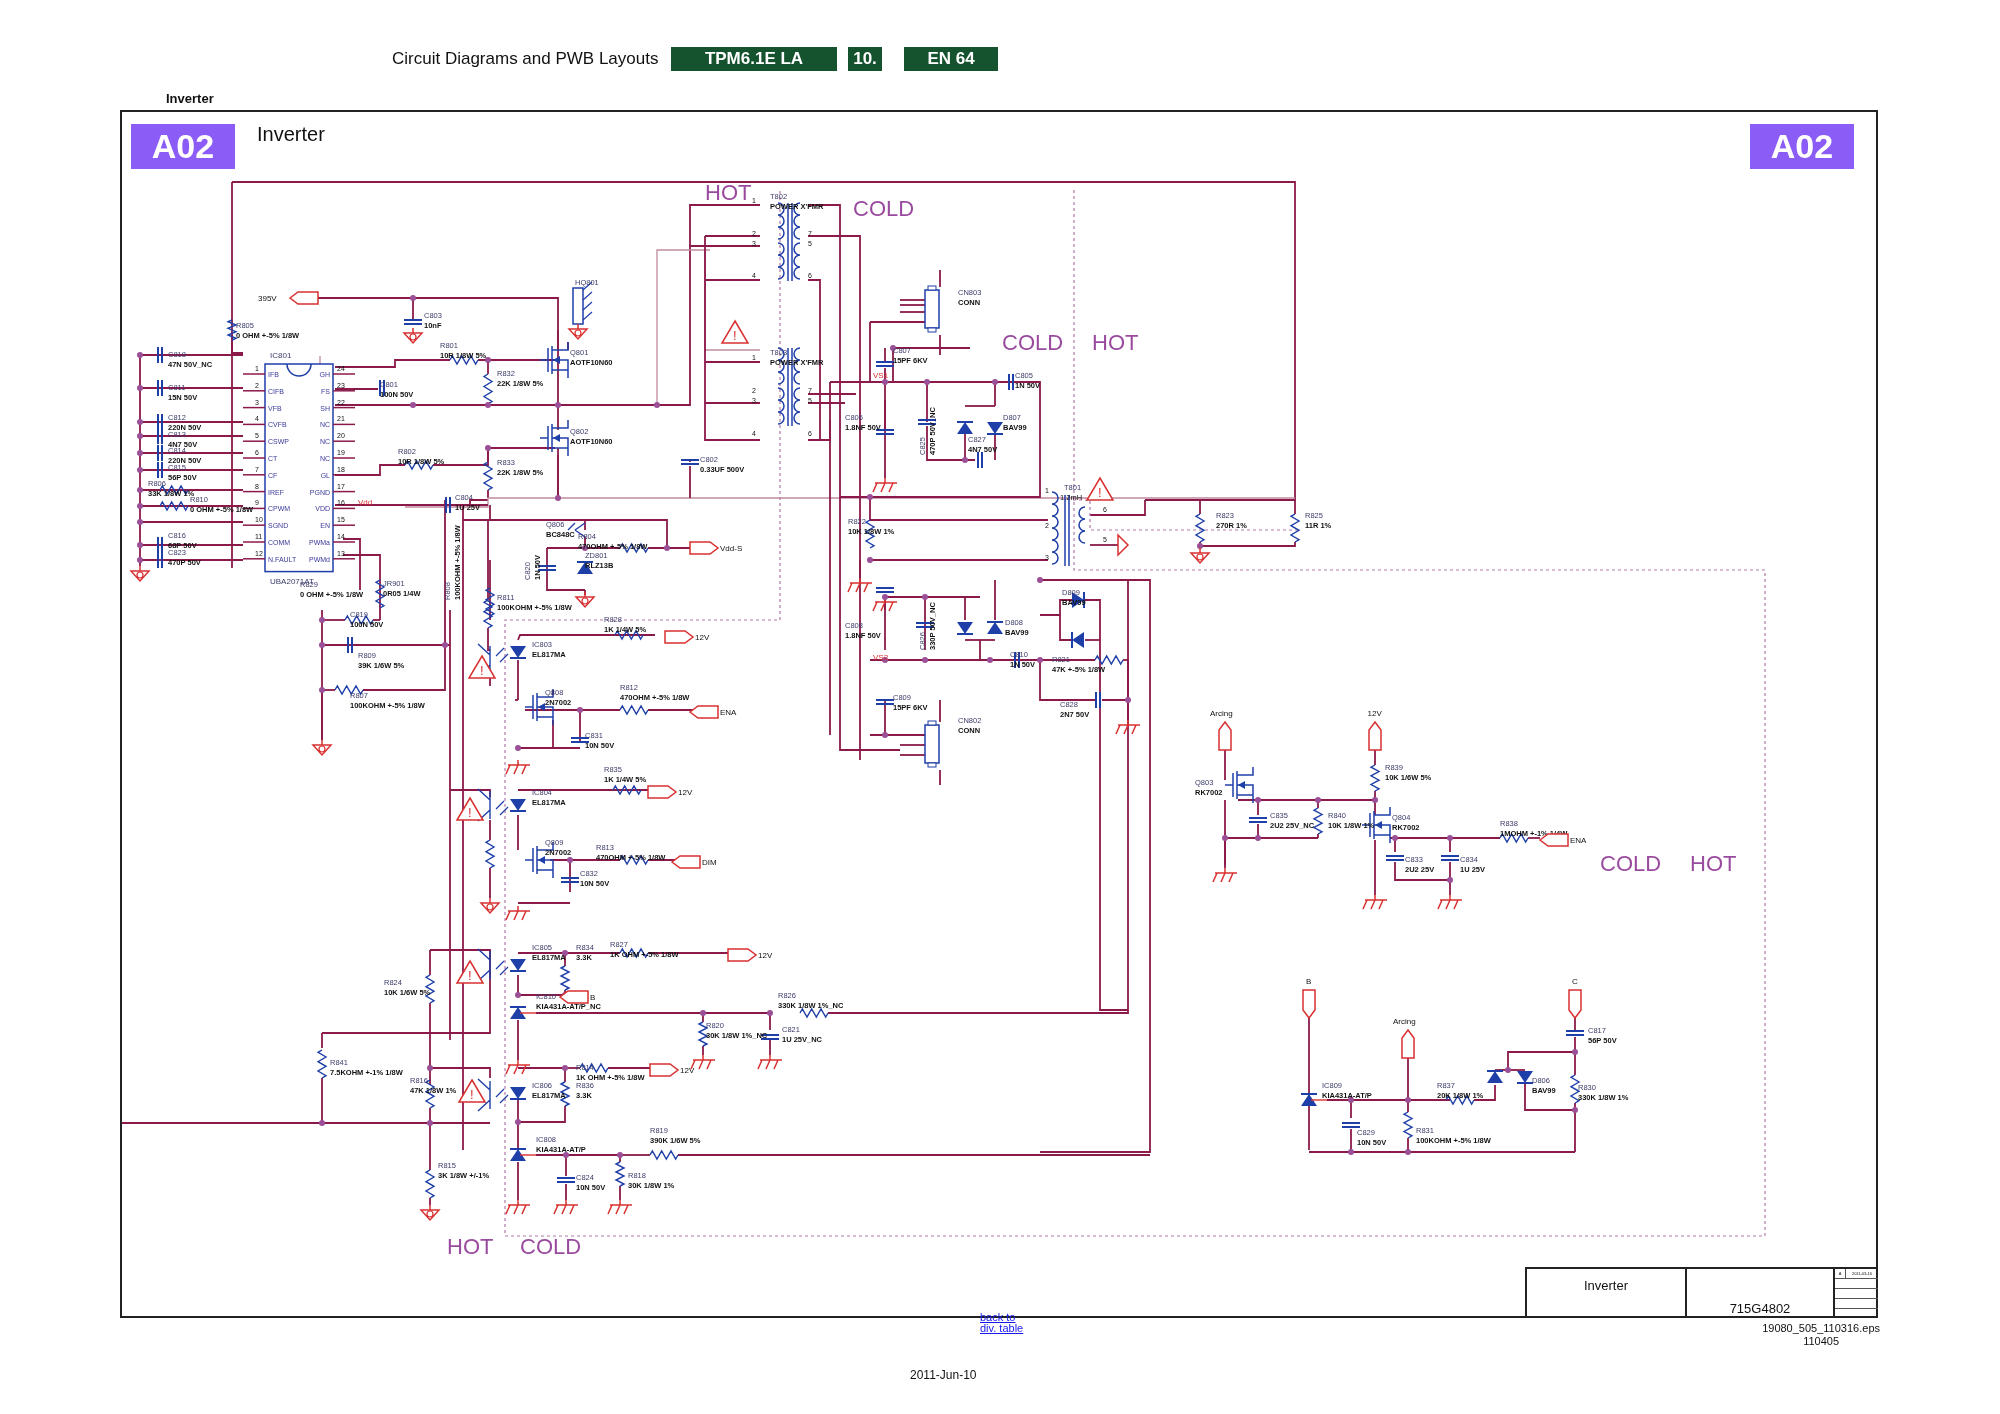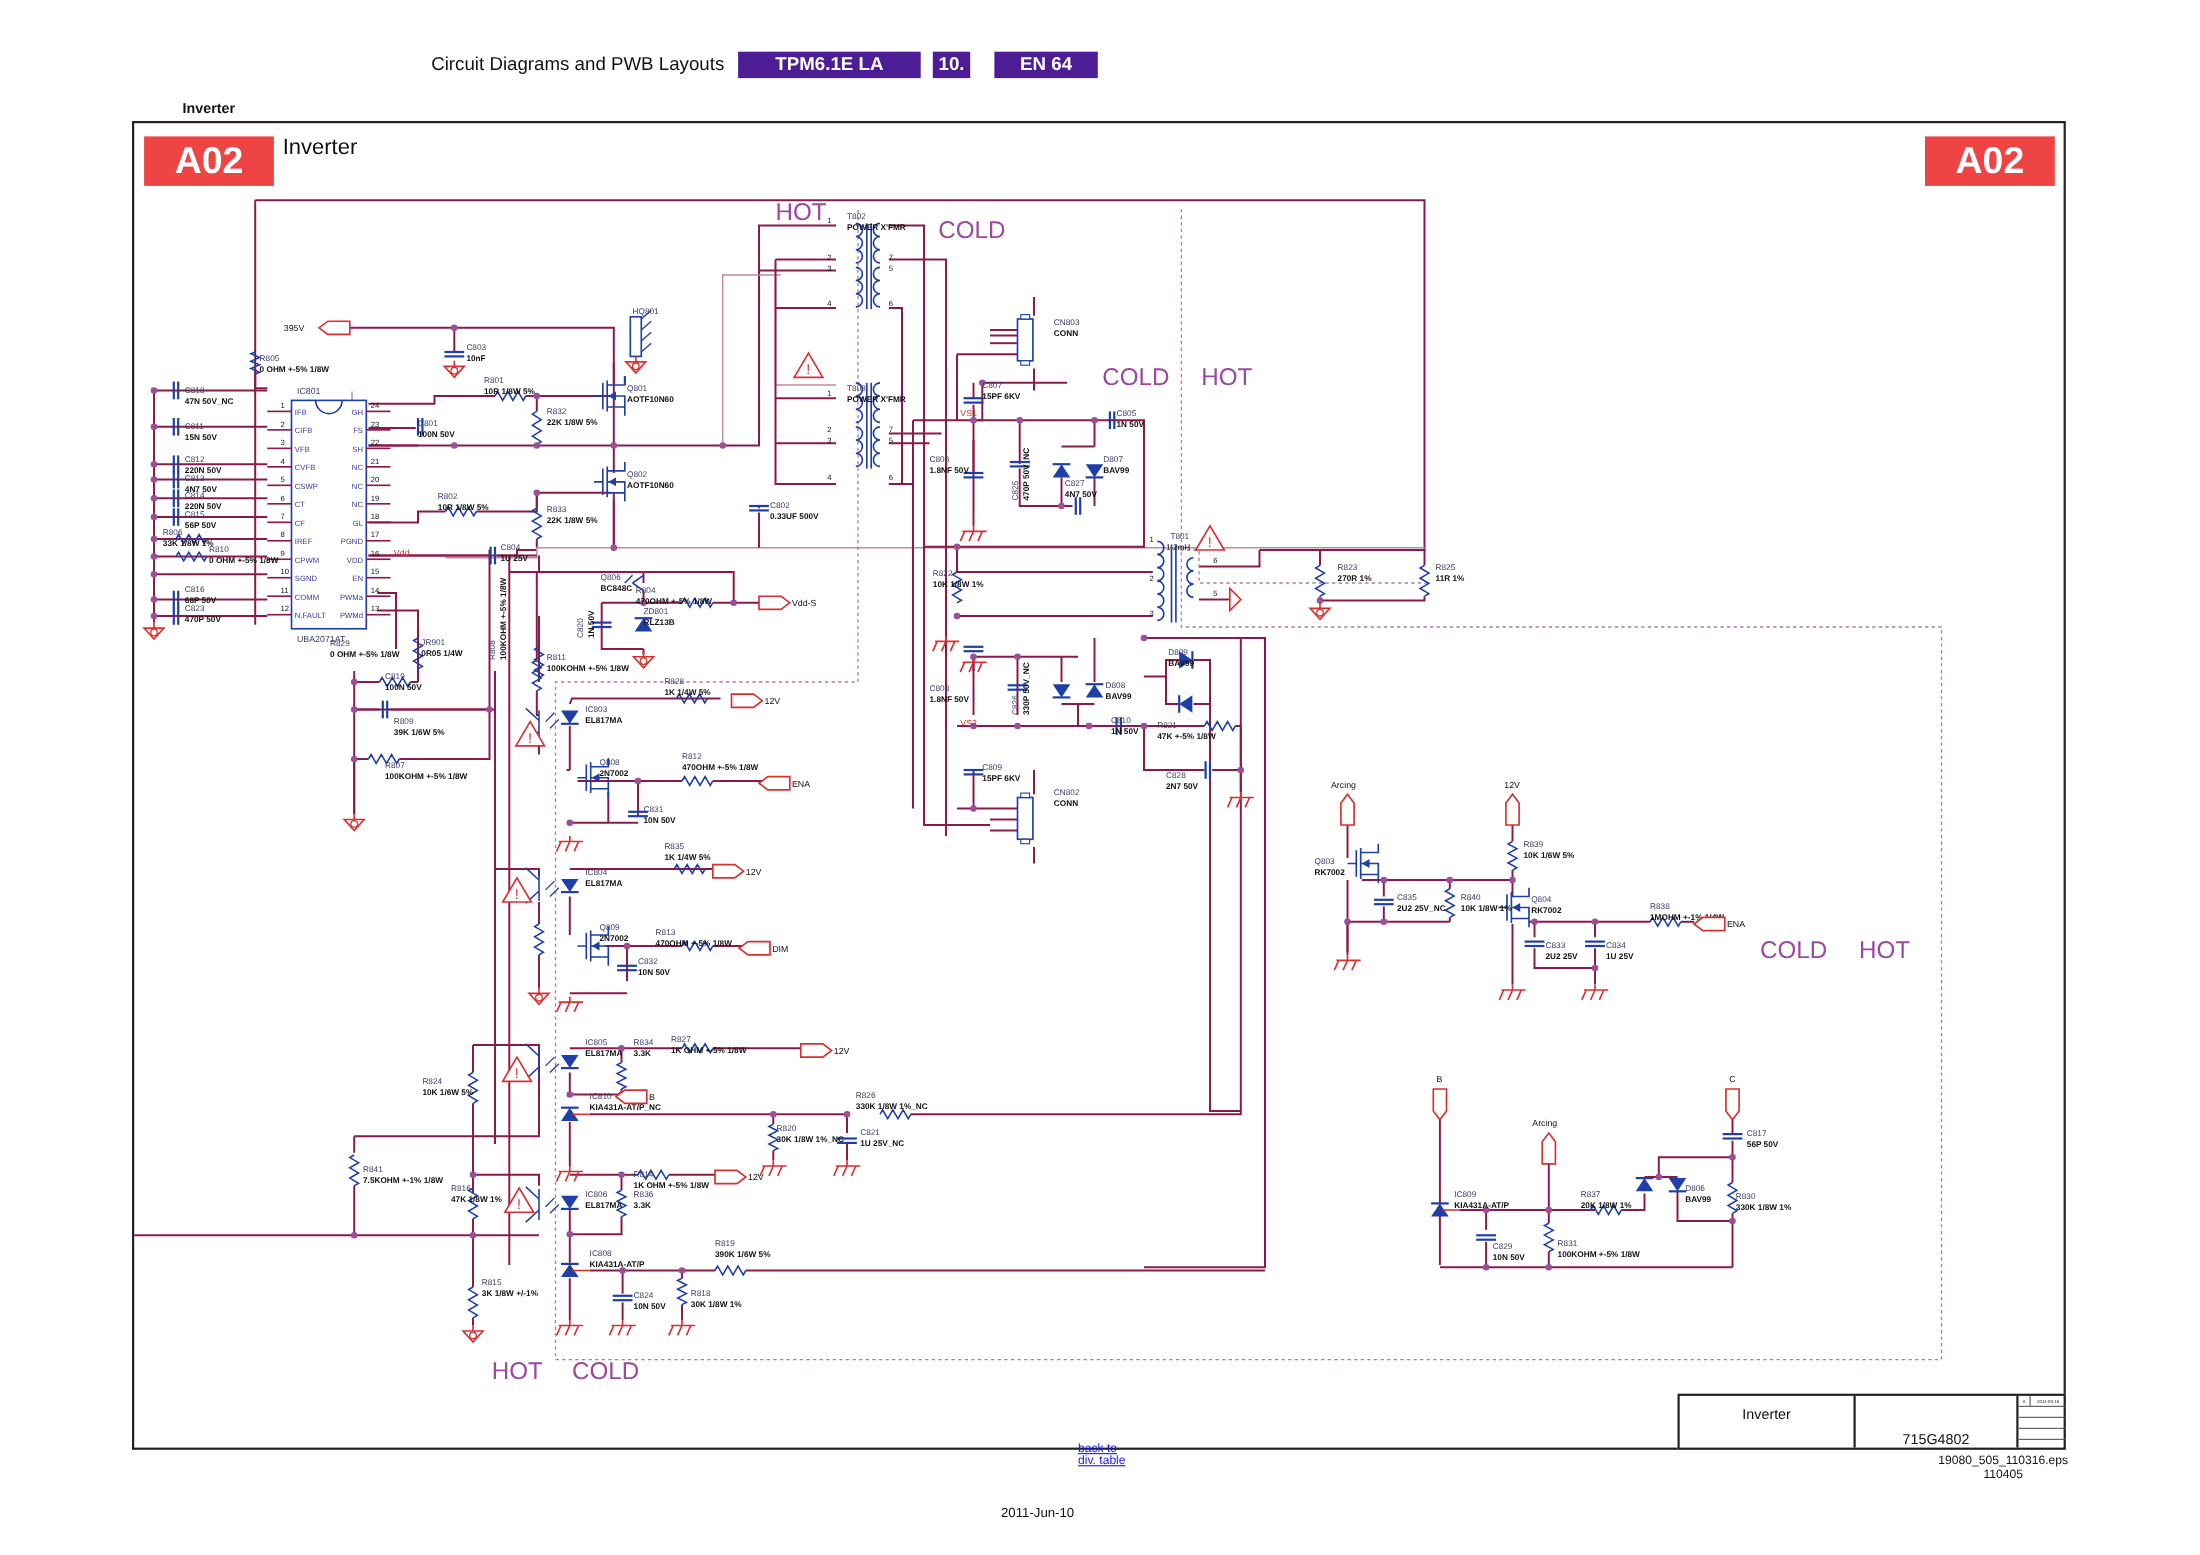--- a/index.html
+++ b/index.html
@@ -1,21 +1,21 @@
 <!DOCTYPE html>
 <html><head>
 <meta charset="utf-8">
 <style>
   html,body{margin:0;padding:0;background:#fff;}
   body{width:2000px;height:1414px;position:relative;overflow:hidden;font-family:"Liberation Sans",sans-serif;color:#111;}
   .hdr-title{position:absolute;left:392px;top:49px;font-size:17px;color:#111;}
-  .hdr-badge{position:absolute;top:47px;height:24px;background:#4c1d95;color:#fff;font-weight:bold;font-size:17px;line-height:24px;text-align:center;}
+  .hdr-badge{position:absolute;top:47px;height:24px;background:#14532d;color:#fff;font-weight:bold;font-size:17px;line-height:24px;text-align:center;}
   .section-label{position:absolute;left:166px;top:91px;font-size:13px;font-weight:bold;}
   .frame{position:absolute;left:120px;top:110px;width:1758px;height:1208px;border:2px solid #222;box-sizing:border-box;}
-  .code-box{position:absolute;top:124px;height:45px;width:118px;background:#ef4444;color:#fff;font-weight:bold;font-size:34px;line-height:45px;text-align:center;}
+  .code-box{position:absolute;top:124px;height:45px;width:104px;background:#8b5cf6;color:#fff;font-weight:bold;font-size:34px;line-height:45px;text-align:center;}
   .frame-title{position:absolute;left:257px;top:123px;font-size:20px;}
   svg.schem{position:absolute;left:0;top:0;}
   .footer-file{position:absolute;right:120px;top:1322px;text-align:center;font-size:11px;line-height:13px;}
   .footer-date{position:absolute;left:910px;top:1368px;font-size:12px;}
   .footer-link{position:absolute;left:980px;top:1312px;font-size:11px;color:#1a1aee;text-decoration:underline;line-height:11px;cursor:pointer;}
   .tb{position:absolute;left:1525px;top:1267px;width:353px;height:51px;border:2px solid #222;box-sizing:border-box;background:#fff;}
   .tb-name{position:absolute;left:0;top:0;width:160px;height:100%;border-right:2px solid #222;font-size:13px;text-align:center;padding-top:9px;box-sizing:border-box;}
   .tb-code{position:absolute;left:160px;top:0;width:148px;height:100%;border-right:2px solid #222;font-size:13px;text-align:center;padding-top:32px;box-sizing:border-box;}
   .tb-rev{position:absolute;left:308px;top:0;width:43px;height:100%;}
   .tb-rev div{border-bottom:1px solid #555;height:9px;font-size:4px;line-height:9px;}

